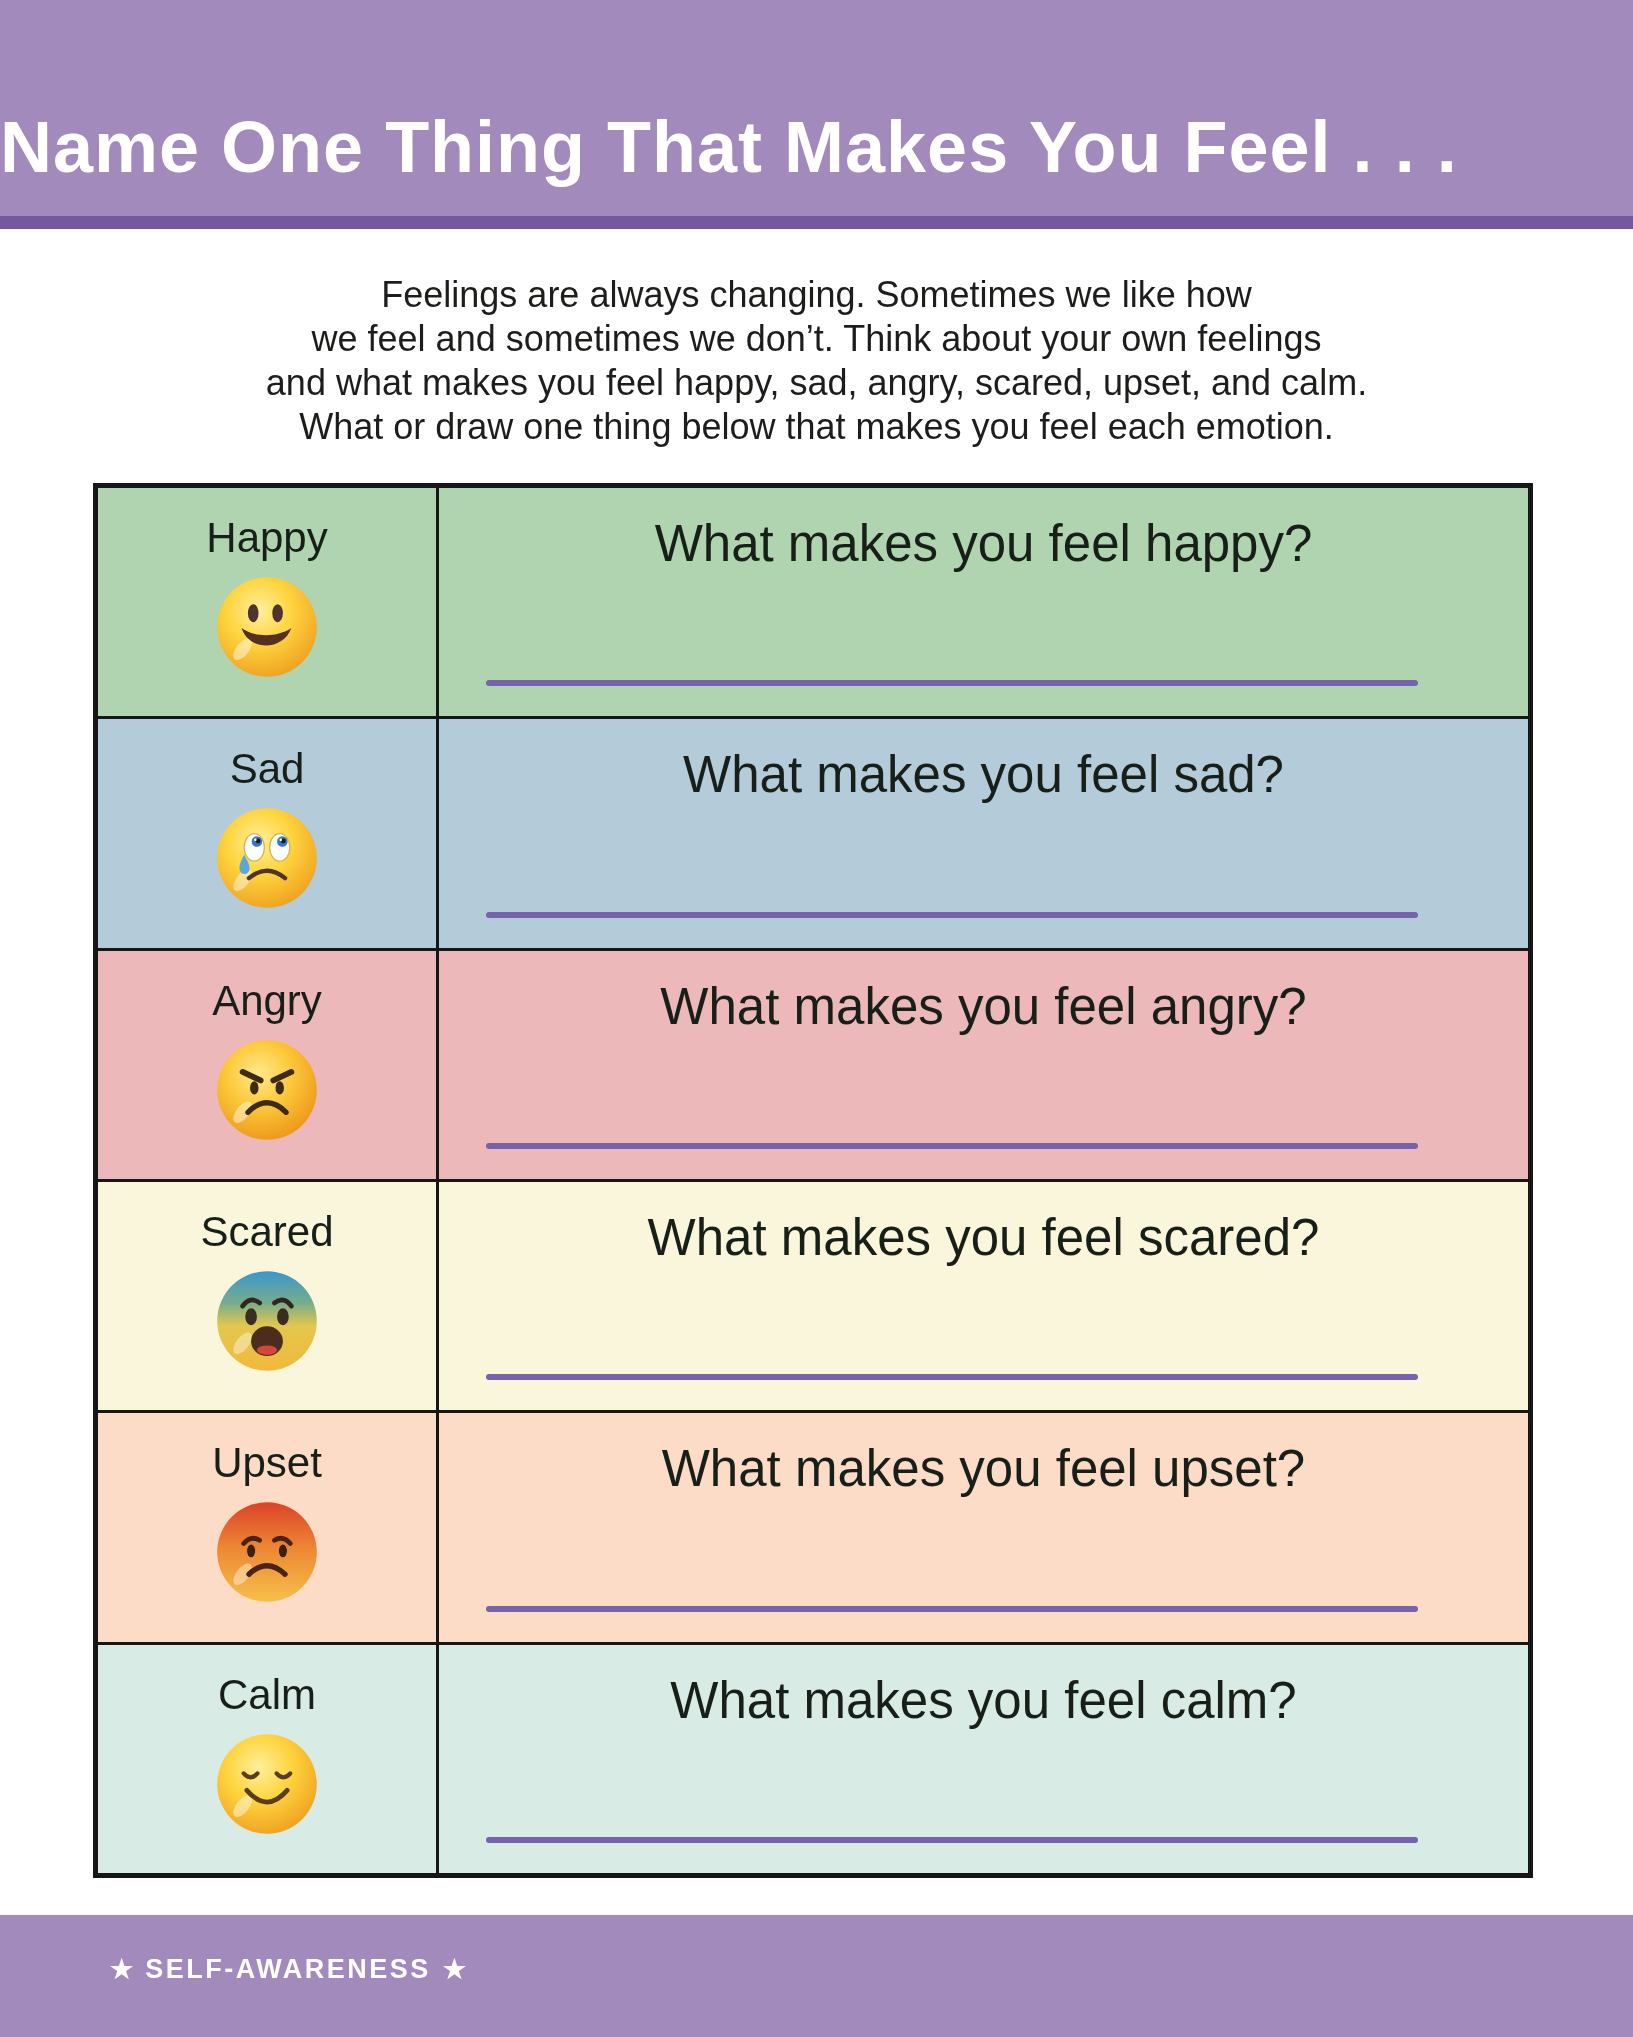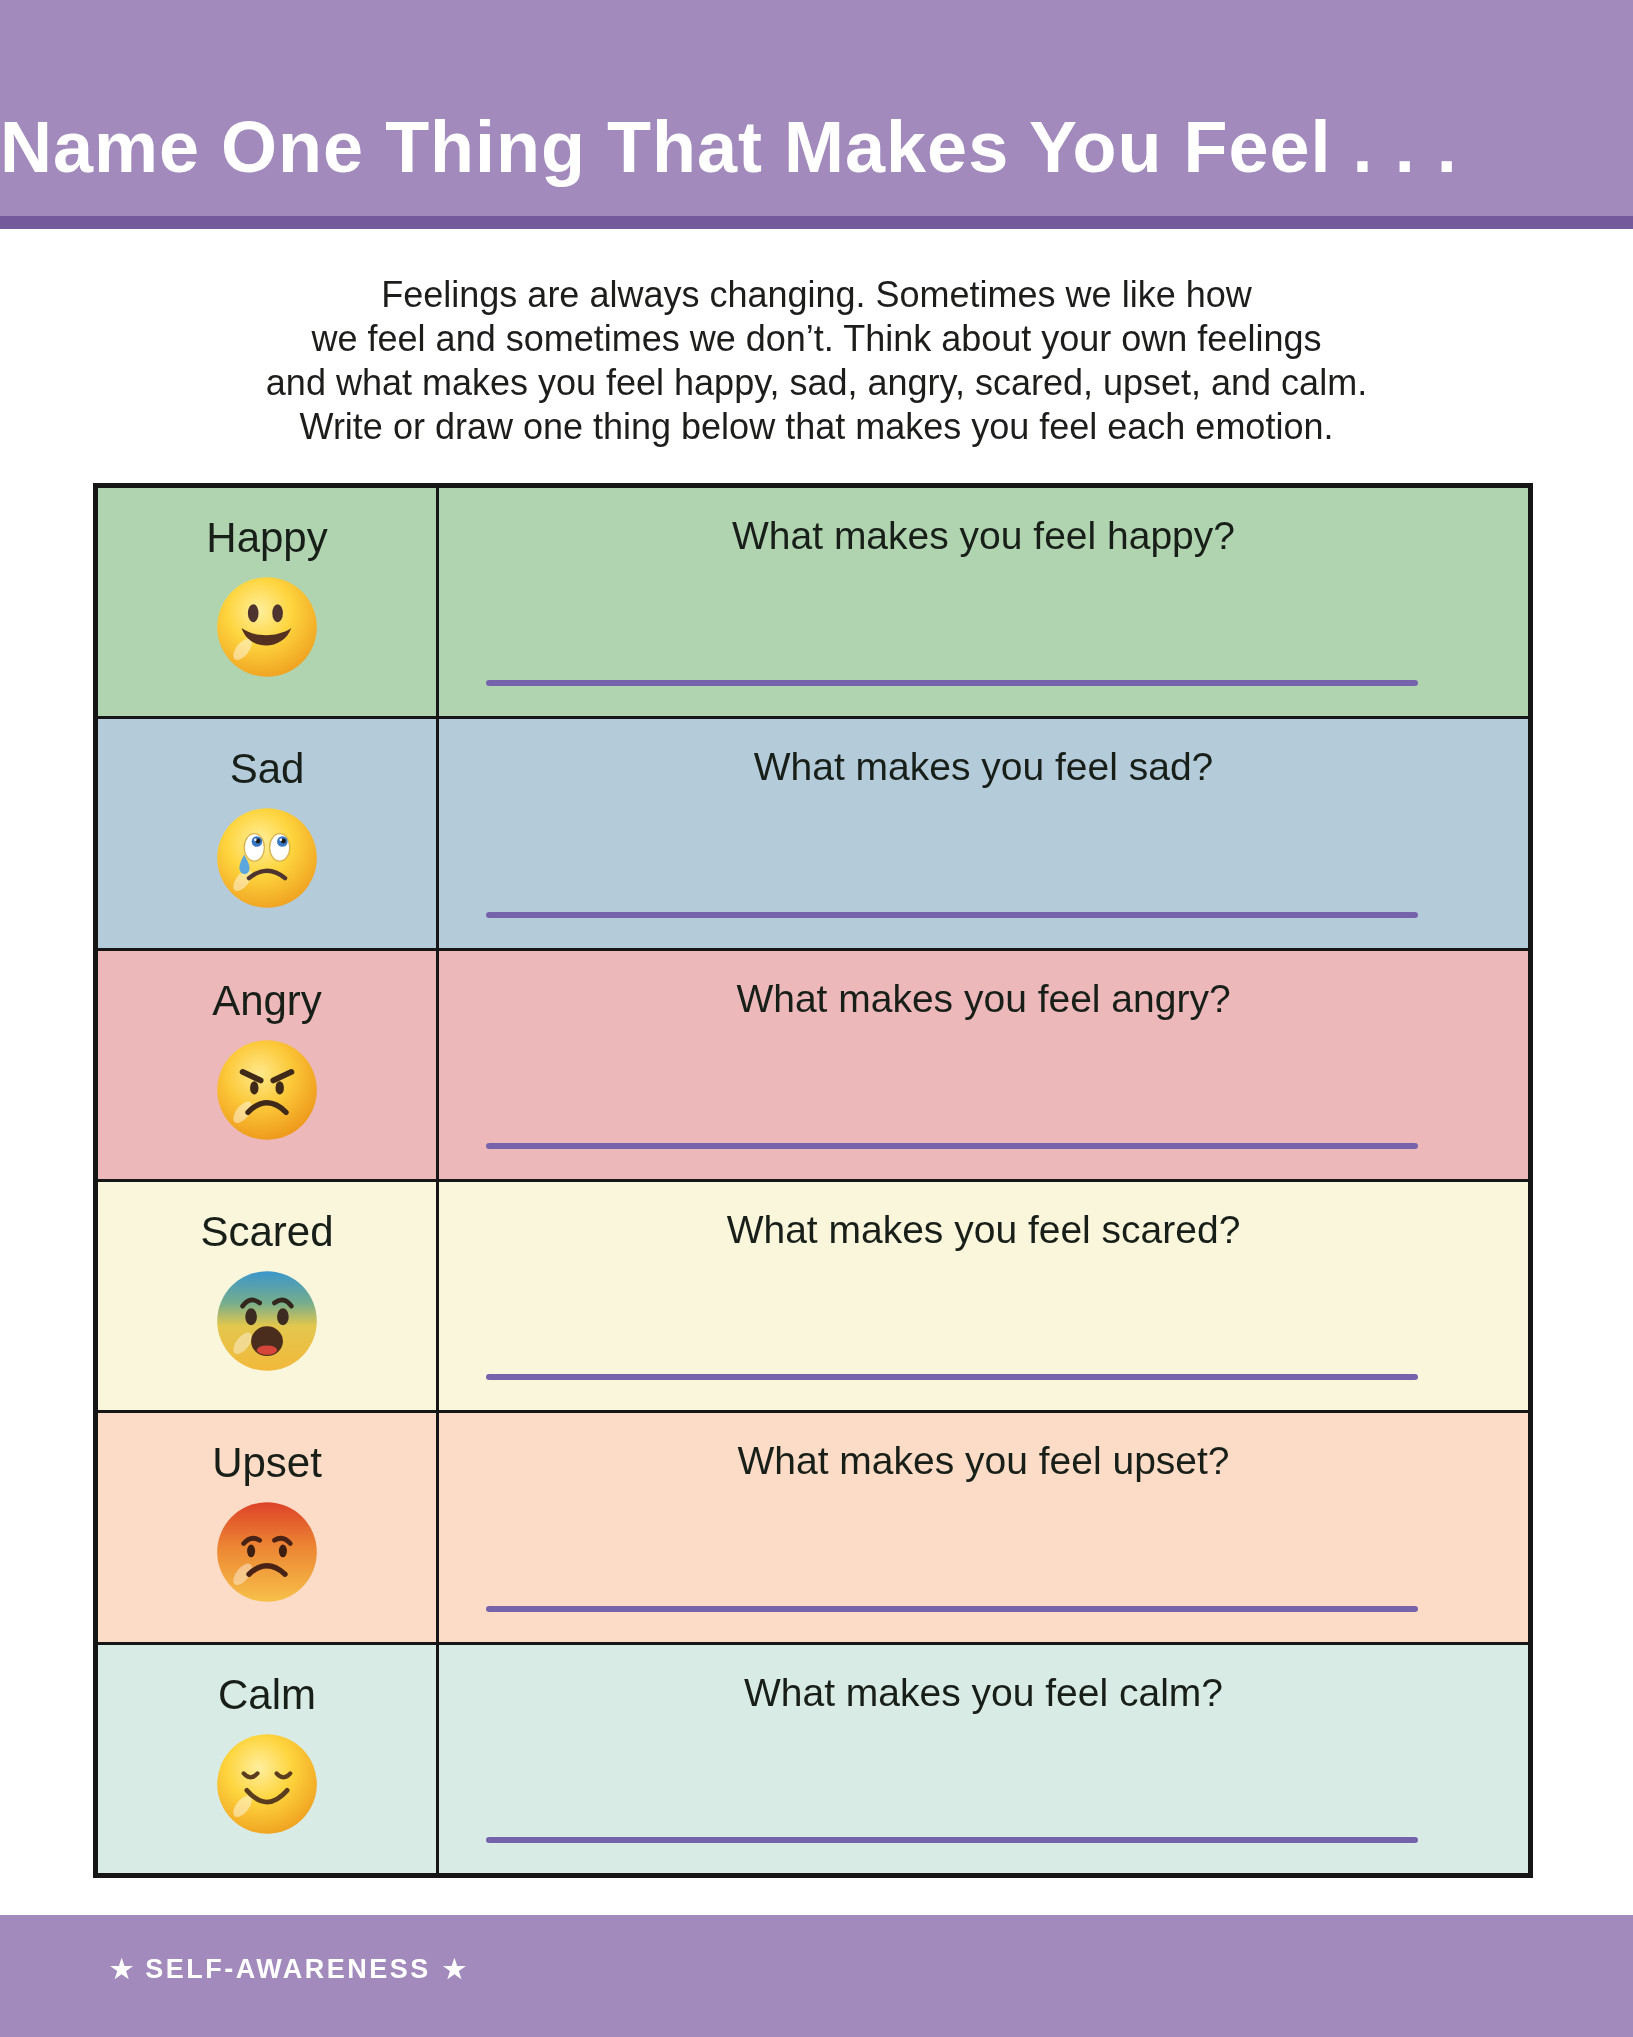--- a/index.html
+++ b/index.html
@@ -55,21 +55,21 @@
     display:flex;flex-direction:column;align-items:center;
     padding-top:26px;
   }
   .emotion{font-size:42px;color:#181f19;line-height:48px;}
   .emoji{width:106px;height:106px;margin-top:12px;}
   .emoji svg{width:100%;height:100%;display:block;}
   .cell-right{flex:1;position:relative;min-width:0;}
   .question{
     text-align:center;
     padding-top:26px;
-    font-size:39px;
+    font-size:51px;
     color:#181f19;
   }
   .write-line{
     position:absolute;
     left:47px;right:110px;bottom:30px;
     height:6px;border-radius:3px;
     background:var(--line,#7763ab);
   }
   
   .footer{
@@ -91,21 +91,21 @@
 
   <header class="banner">
     <h1 class="title">Name One Thing That Makes You Feel . . .</h1>
   </header>
   <div class="banner-stripe"></div>
 
   <div class="intro">
     <div>Feelings are always changing. Sometimes we like how</div>
     <div>we feel and sometimes we don’t. Think about your own feelings</div>
     <div>and what makes you feel happy, sad, angry, scared, upset, and calm.</div>
-    <div>Write or draw one thing below that makes you feel each emotion.</div>
+    <div>What or draw one thing below that makes you feel each emotion.</div>
   </div>
 
   <div class="feel-table" id="rows">
       <div class="row" style="background: rgb(177, 212, 176);">
     <div class="cell-left">
       <div class="emotion">Happy</div>
       <div class="emoji">
             <svg viewBox="0 0 100 100" xmlns="http://www.w3.org/2000/svg">
   <defs>
                 <radialGradient id="gf-ha" cx="42%" cy="34%" r="72%">

